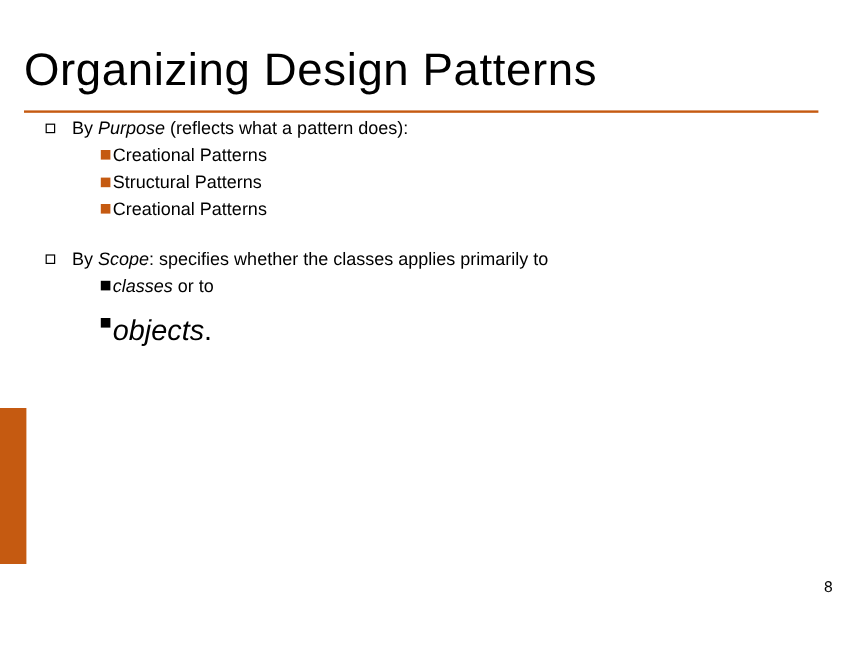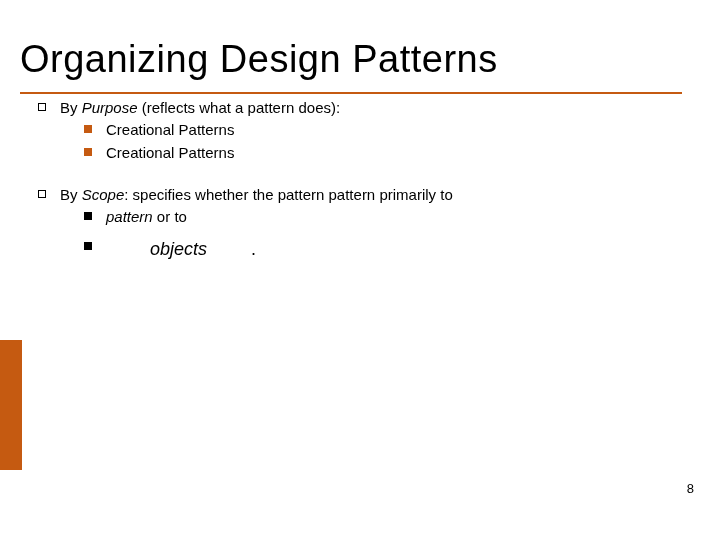--- a/index.html
+++ b/index.html
@@ -54,21 +54,21 @@
     position: absolute;
     left: 0;
     top: 5px;
     width: 8px;
     height: 8px;
     border: 1.5px solid #000;
     box-sizing: border-box;
   }
   .l2 {
     margin: 2px 0 2px 24px;
-    padding-left: 22px;
+    padding-left: 10px;
     position: relative;
   }
   .l2.filled::before {
     content: "";
     position: absolute;
     left: 0;
     top: 5px;
     width: 8px;
     height: 8px;
     background: #c55a11;
@@ -91,42 +91,43 @@
     height: 130px;
     background: #c55a11;
   }
   .page-num {
     position: absolute;
     right: 26px;
     bottom: 20px;
     font-size: 13px;
     color: #000;
   }
-  .larger { font-size: 18px; margin-left: 44px; }
+  .larger { font-size: 24px; }
 </style>
 </head>
 <body>
 
 <div class="slide">
 
   <div class="title">Organizing Design Patterns</div>
   <div class="title-rule"></div>
 
   <div class="content">
 
     <div class="l1">
       <span>By </span><span class="italic">Purpose</span><span> (reflects what a pattern does):</span>
       <div class="l2 filled"><span>Creational Patterns</span></div>
+      <div class="l2 filled"><span>Structural Patterns</span></div>
       <div class="l2 filled"><span>Creational Patterns</span></div>
     </div>
 
     <div class="l1" style="margin-top:22px;">
-      <span>By </span><span class="italic">Scope</span><span>: specifies whether the pattern pattern primarily to</span>
+      <span>By </span><span class="italic">Scope</span><span>: specifies whether the classes applies primarily to</span>
       <div class="l2 black">
-        <span class="italic">pattern</span><span> or to</span>
+        <span class="italic">classes</span><span> or to</span>
       </div>
       <div class="l2 black" style="margin-top:10px;">
         <span class="italic larger">objects</span><span class="larger">.</span>
       </div>
     </div>
 
   </div>
 
   <div class="orange-strip"></div>
 

